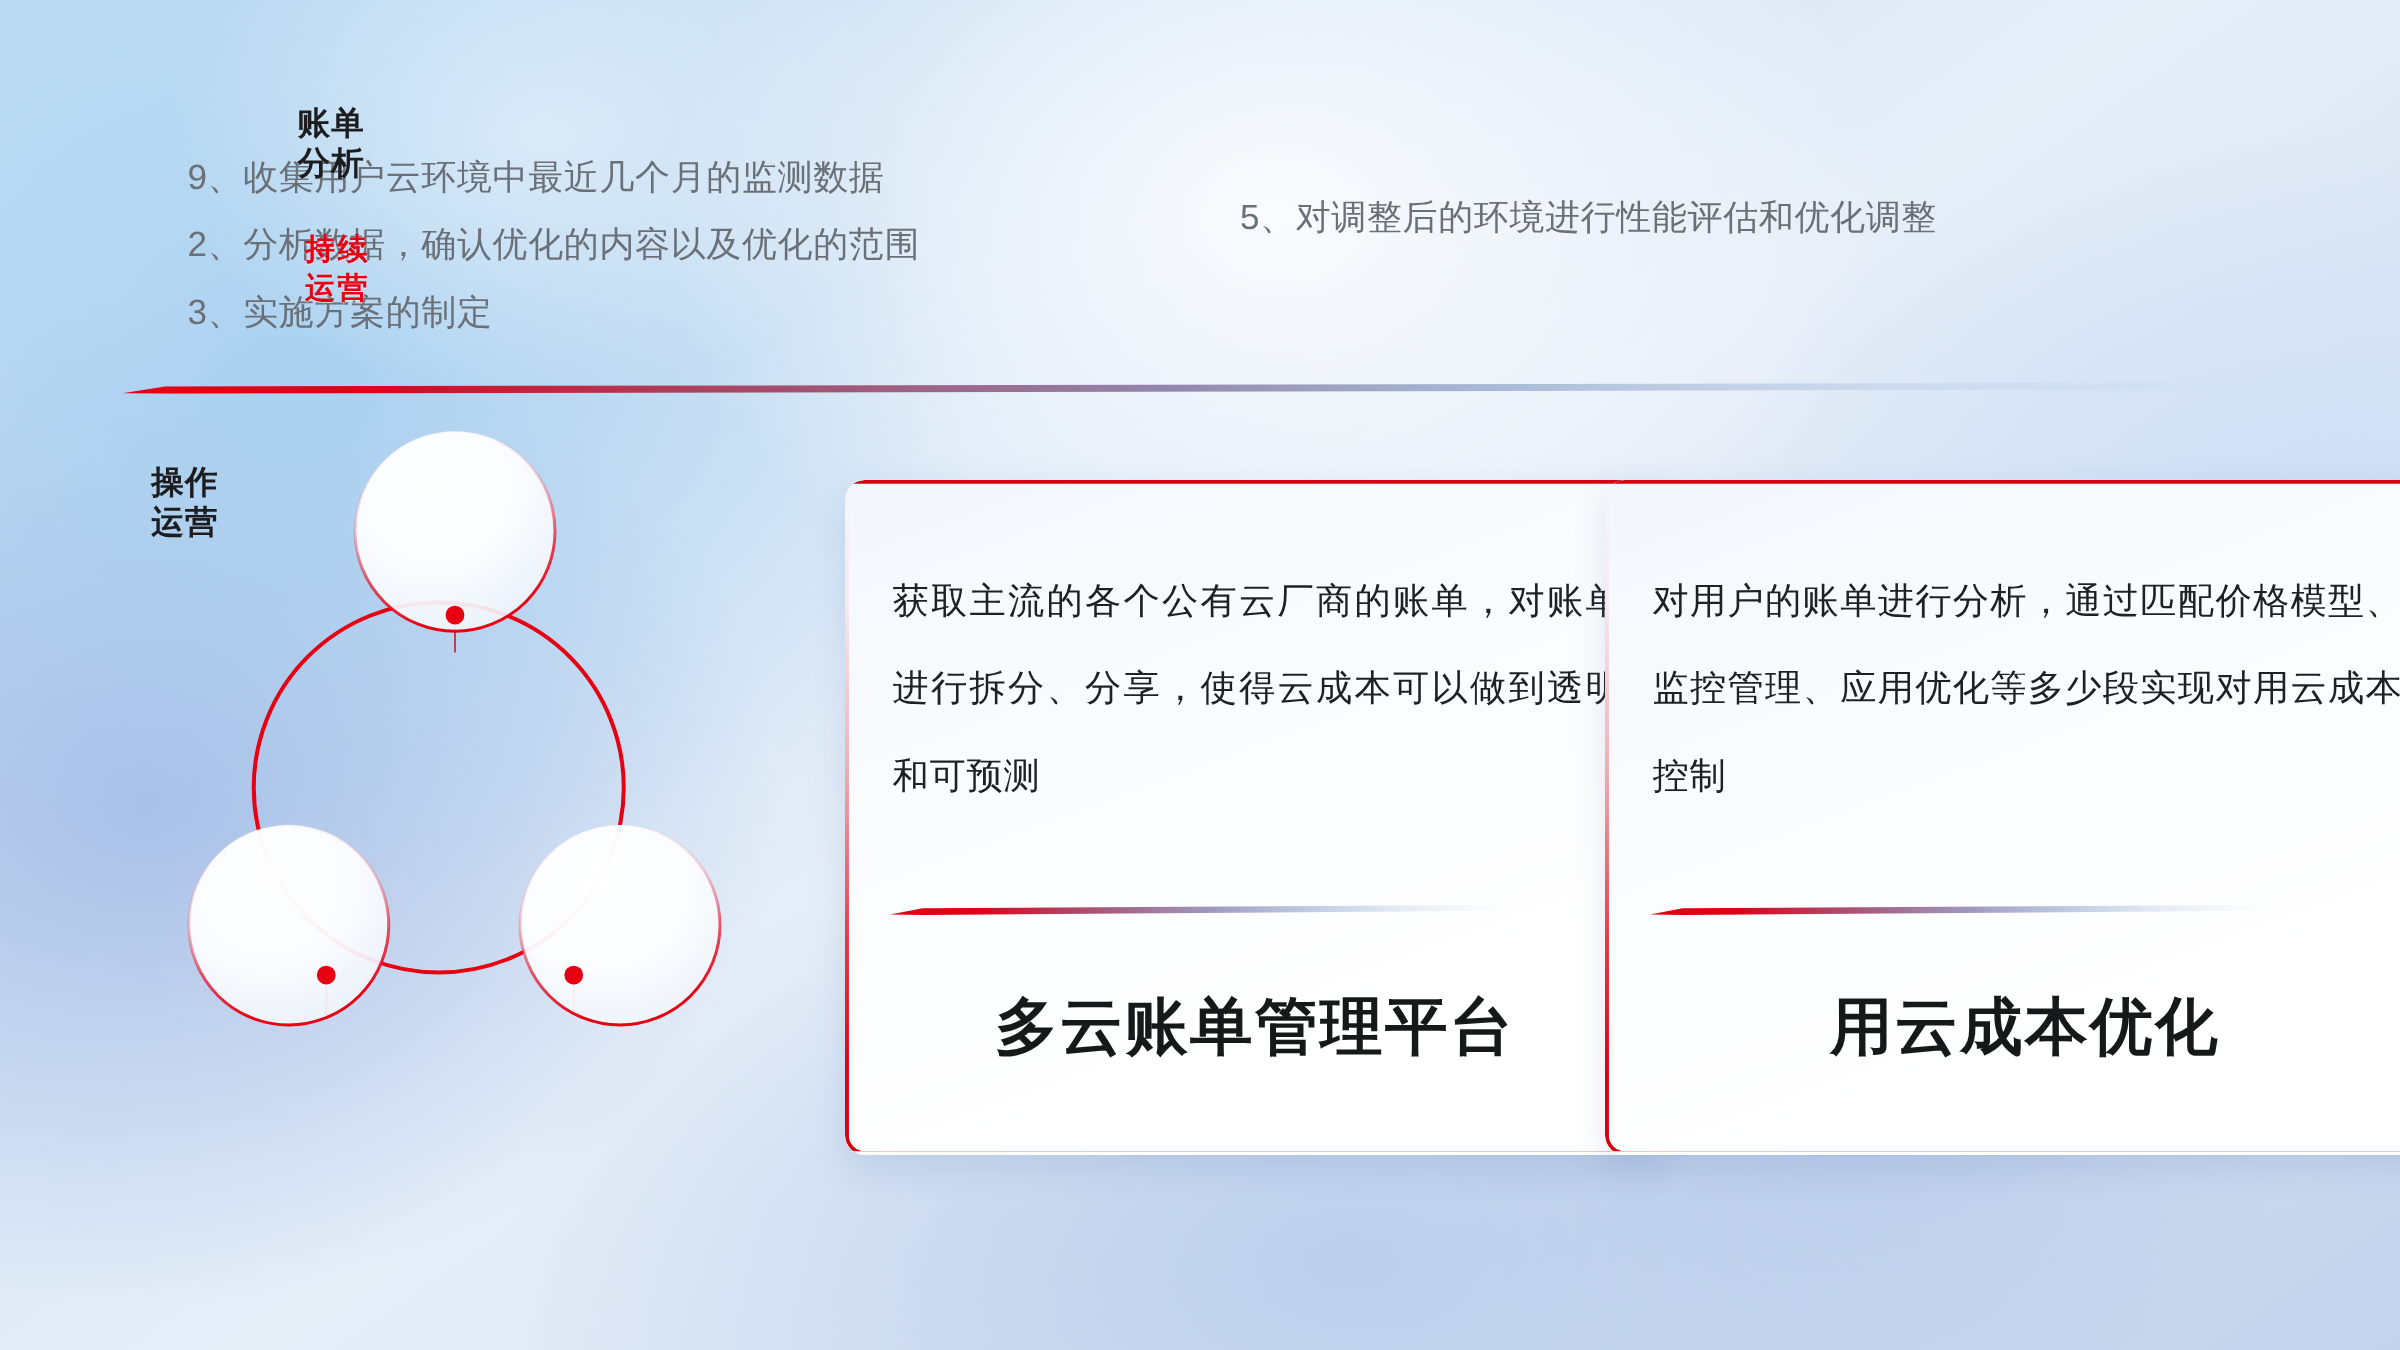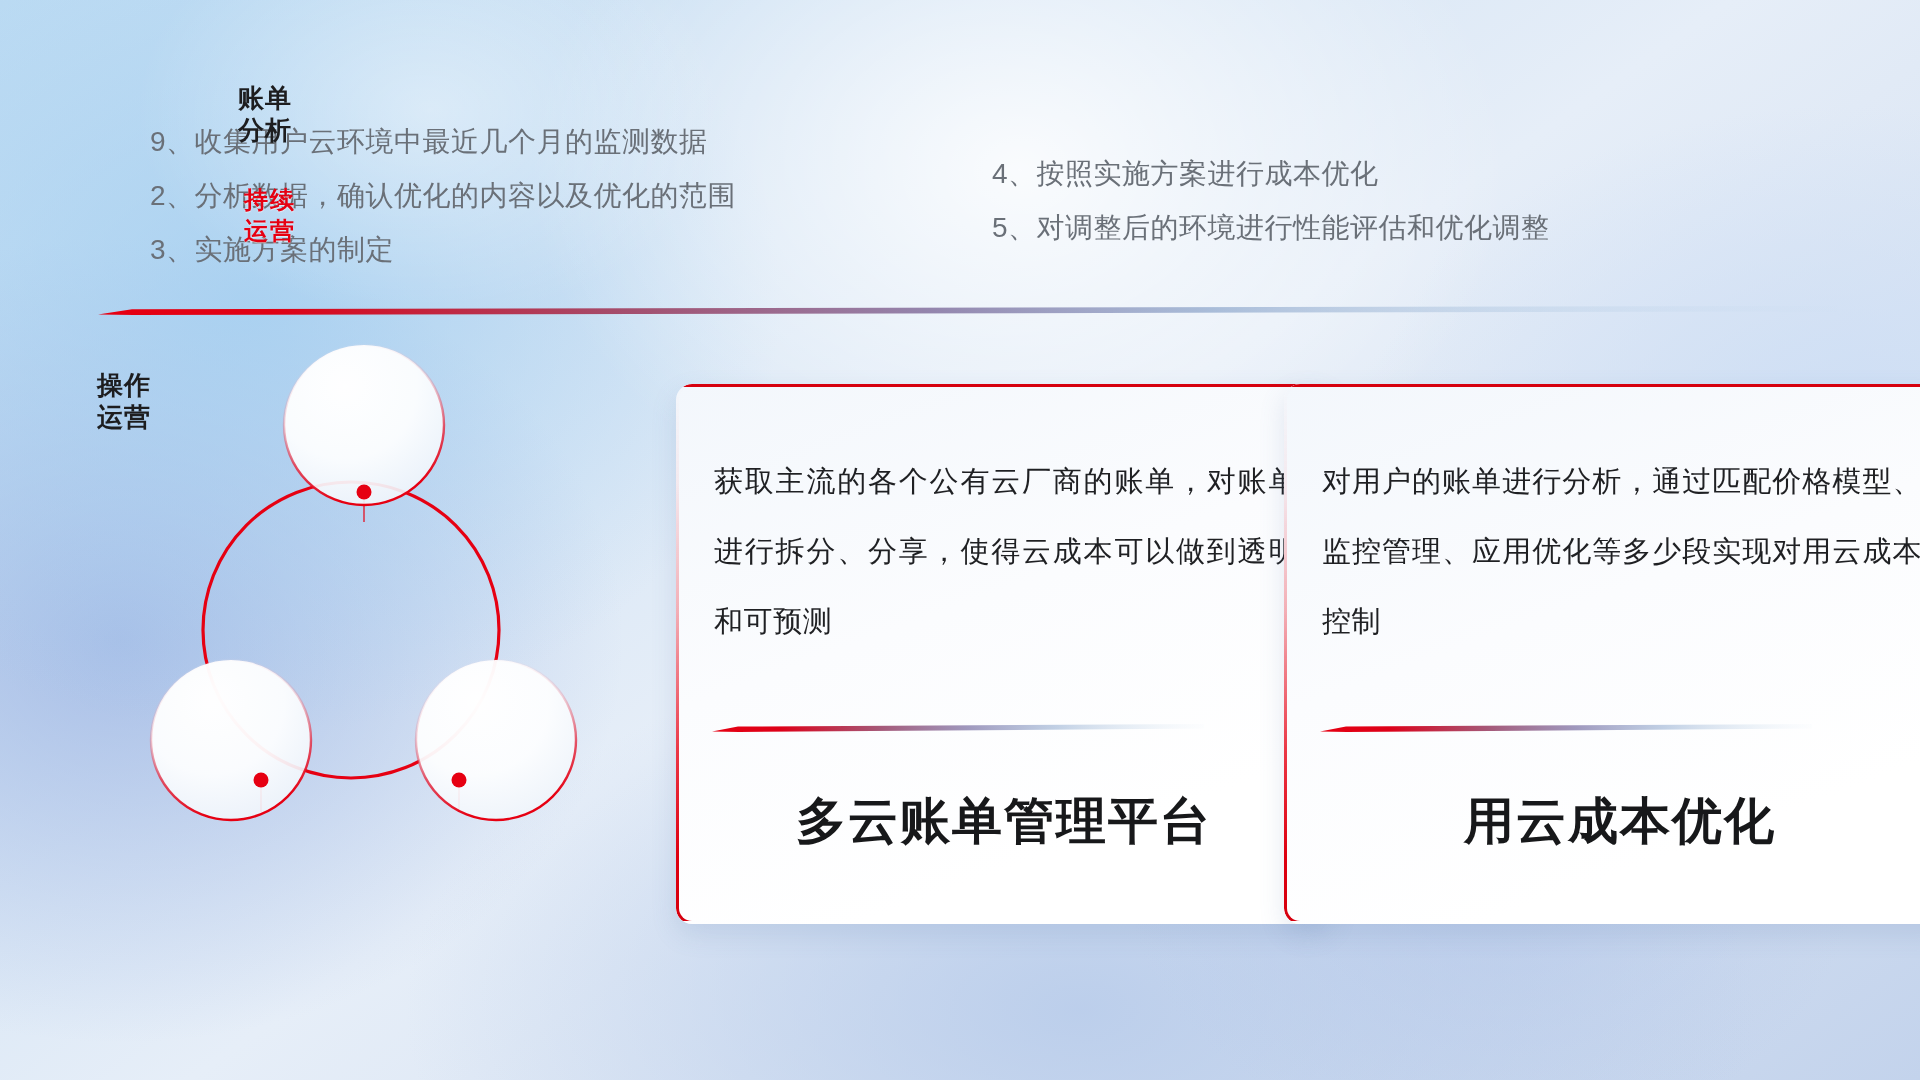--- a/index.html
+++ b/index.html
@@ -79,21 +79,21 @@
     text-align: center;
     color: #1d1d1f;
     font-weight: bold;
     font-size: 26px;
     line-height: 1.22;
     letter-spacing: 1px;
     white-space: pre-line;
     z-index: 6;
   }
   #label-top     { left: 185px; top: 83px;  width: 160px; }
-  #label-left    { left: 44px;  top: 370px; width: 160px; }
+  #label-left    { left: 68px;  top: 370px; width: 160px; }
   #label-right   { left: 322px; top: 370px; width: 160px; }
   #label-center  {
     left: 175px; top: 185px; width: 190px;
     color: #e60012;
     font-size: 24px;
     line-height: 1.28;
     letter-spacing: 2px;
     text-shadow: 0 1px 1px rgba(255,255,255,0.6);
   }
 
@@ -172,21 +172,20 @@
 
 <div id="stage">
 
   <div class="steps" id="steps-left">
     <div class="step">9、收集用户云环境中最近几个月的监测数据</div>
     <div class="step">2、分析数据，确认优化的内容以及优化的范围</div>
     <div class="step">3、实施方案的制定</div>
   </div>
 
   <div class="steps" id="steps-right">
-    <div class="step">4、按照实施方案进行成本优化</div>
     <div class="step">5、对调整后的环境进行性能评估和优化调整</div>
   </div>
 
   <svg id="top-divider" viewBox="0 0 1740 9" preserveAspectRatio="none">
     <defs>
       <linearGradient id="gradTopDiv" x1="0" y1="0" x2="1" y2="0">
         <stop offset="0" stop-color="#e60012" stop-opacity="1"></stop>
         <stop offset="0.10" stop-color="#e00014" stop-opacity="1"></stop>
         <stop offset="0.30" stop-color="#a14060" stop-opacity="0.92"></stop>
         <stop offset="0.48" stop-color="#7d6a9a" stop-opacity="0.80"></stop>

